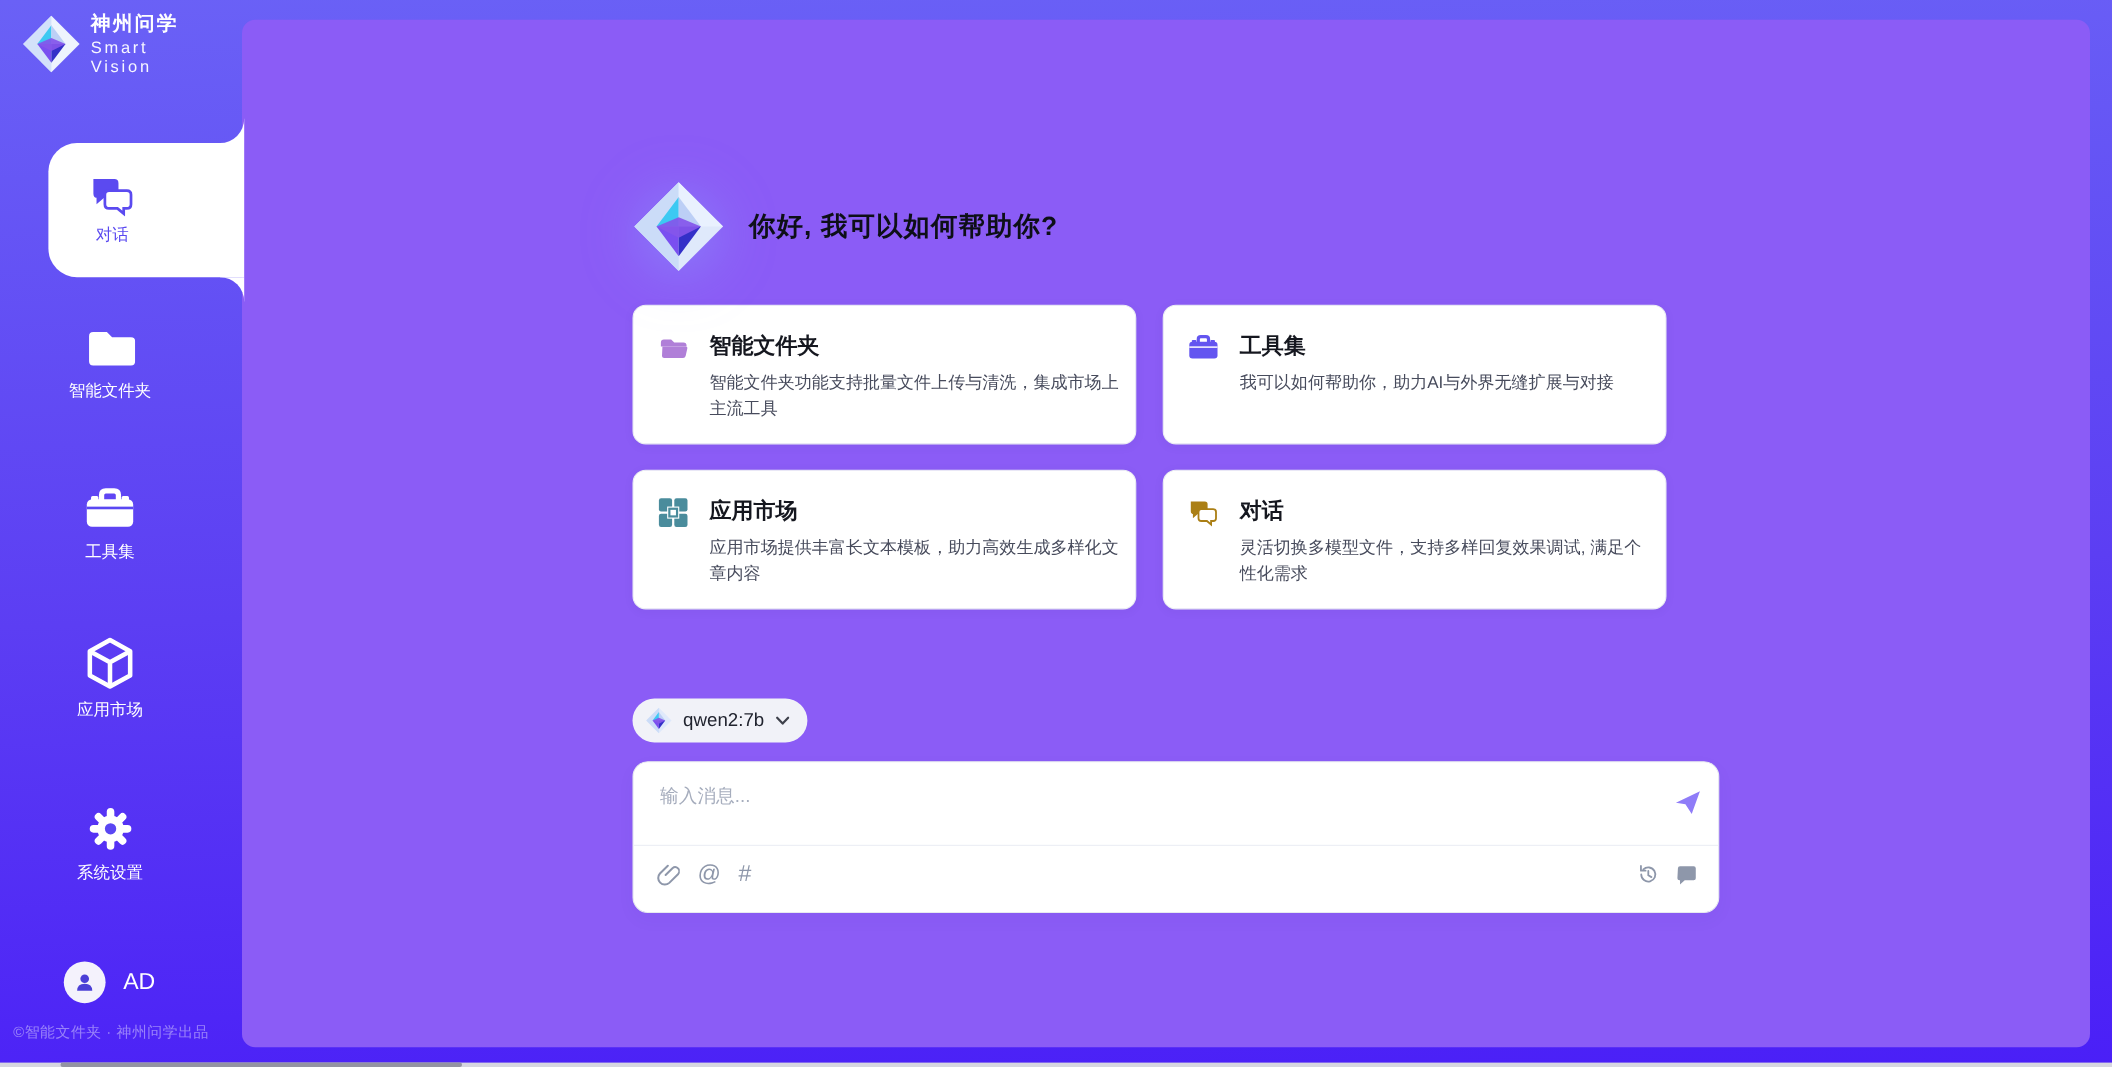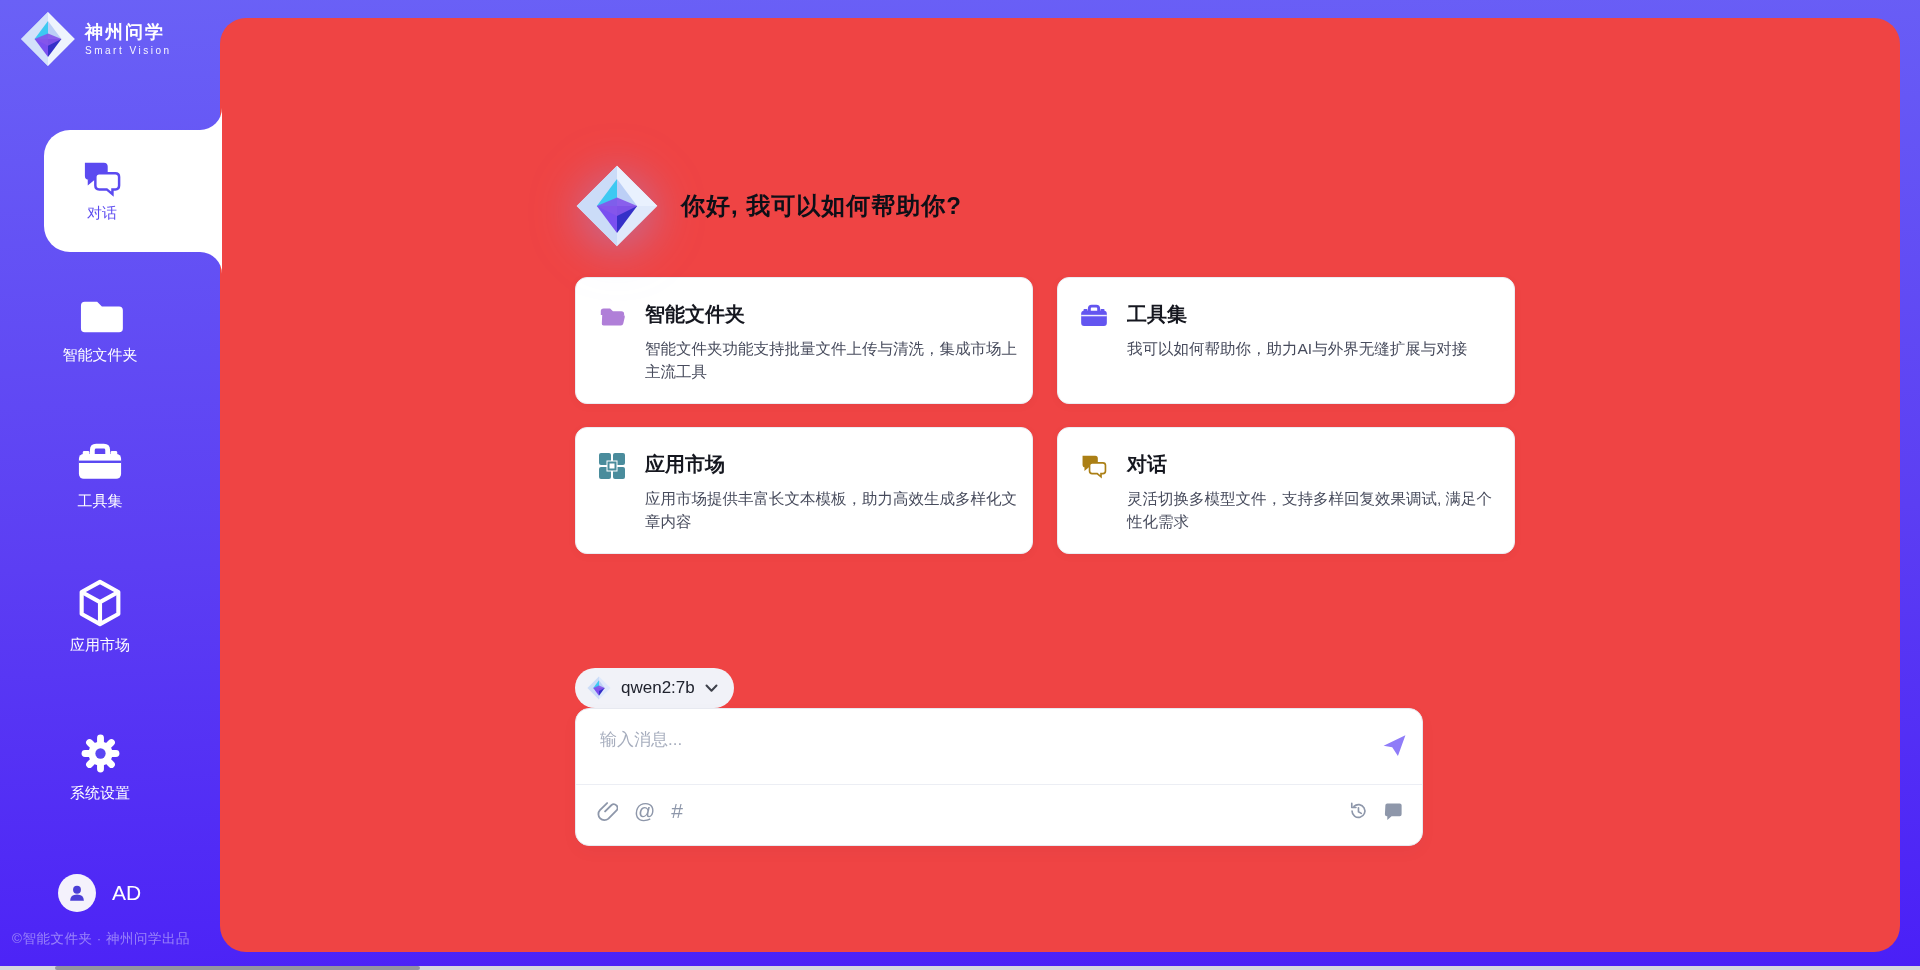--- a/index.html
+++ b/index.html
@@ -3,26 +3,26 @@
 <meta charset="utf-8">
 <style>
   html,body{margin:0;padding:0;}
   body{
     width:1920px;height:970px;position:relative;overflow:hidden;
     background:linear-gradient(178deg,#6a61f6 0%,#5c3ef3 55%,#4a1ff7 100%);
     font-family:"Liberation Sans","DejaVu Sans",sans-serif;
     -webkit-font-smoothing:antialiased;
   }
   
-  .main-panel{position:absolute;left:220px;top:18px;width:1680px;height:934px;background:#ef4444;border-radius:26px;}
+  .main-panel{position:absolute;left:220px;top:18px;width:1680px;height:934px;background:#8b5cf6;border-radius:12px;}
   
   .sidebar{position:absolute;left:0;top:0;width:192px;height:970px;}
   .logo-row{position:absolute;left:20px;top:11px;display:flex;align-items:center;gap:9px;}
   .brand-name{font-size:18px;font-weight:bold;color:#fff;letter-spacing:2px;line-height:1.2;}
-  .brand-sub{font-size:10px;color:rgba(255,255,255,.95);letter-spacing:2.5px;margin-top:2px;text-align:right;}
+  .brand-sub{font-size:15px;color:rgba(255,255,255,.95);letter-spacing:2.5px;margin-top:2px;}
   .nav-item{position:absolute;left:0;width:200px;display:flex;flex-direction:column;align-items:center;gap:9px;color:#fff;font-size:15px;cursor:pointer;}
   .nav-item .nav-ic{height:44px;display:flex;align-items:flex-end;justify-content:center;}
   .nav-active{position:absolute;left:44px;top:130px;width:178px;height:122px;background:#fff;border-radius:26px 0 0 26px;
     display:flex;flex-direction:column;align-items:center;justify-content:center;gap:7px;
     color:#5b4af0;font-size:15px;padding-right:62px;box-sizing:border-box;cursor:pointer;}
   .fillet{position:absolute;right:0;width:22px;height:22px;overflow:hidden;pointer-events:none;}
   .fillet.top{top:-22px;}
   .fillet.bottom{bottom:-22px;}
   .fillet::after{content:"";position:absolute;width:44px;height:44px;border-radius:50%;box-shadow:0 0 0 42px #fff;left:-22px;}
   .fillet.top::after{top:-22px;}
@@ -34,23 +34,23 @@
   .content{position:absolute;left:355px;top:0;width:940px;}
   .hero{margin-top:145px;display:flex;align-items:center;gap:22px;height:86px;}
   .hero-logo{filter:drop-shadow(0 6px 24px rgba(140,160,255,.55));}
   .hero-title{font-size:24px;font-weight:bold;color:#0d0f17;letter-spacing:1px;}
   .cards{margin-top:28px;display:grid;grid-template-columns:458px 458px;gap:23px 24px;}
   .card{height:127px;box-sizing:border-box;background:#fff;border:1px solid #ebedf3;border-radius:12px;
     box-shadow:0 2px 10px rgba(30,30,60,.04);padding:23px 22px;display:flex;gap:19px;cursor:pointer;}
   .card-icon{width:28px;height:28px;flex:none;margin-top:1px;}
   .card-title{font-size:20px;font-weight:bold;color:#15171f;margin:0 0 9px;}
   .card-desc{font-size:15.5px;color:#474b5c;line-height:1.5;width:372px;}
-  .model-pill{margin-top:114px;display:inline-flex;align-items:center;gap:10px;background:#f1f2f8;border-radius:22px;
+  .model-pill{margin-top:81px;display:inline-flex;align-items:center;gap:10px;background:#f1f2f8;border-radius:22px;
     padding:8px 16px 8px 12px;font-size:17px;color:#20232e;cursor:pointer;}
-  .chat-box{width:848px;height:138px;box-sizing:border-box;background:#fff;border:1px solid #e7e9f0;
+  .chat-box{margin-top:17px;width:988px;height:138px;box-sizing:border-box;background:#fff;border:1px solid #e7e9f0;
     border-radius:14px;position:relative;box-shadow:0 6px 18px rgba(40,40,90,.03);}
   .chat-input{position:absolute;left:22px;top:17px;width:840px;height:48px;border:none;outline:none;resize:none;
     font-size:17px;color:#2a2e3a;font-family:inherit;background:transparent;}
   .chat-input::placeholder{color:#a6adbd;}
   .chat-divider{position:absolute;left:0;right:0;top:75px;border-top:1px solid #eceef4;}
   .tb-left{position:absolute;left:21px;top:90px;display:flex;gap:16px;align-items:center;color:#8e97aa;}
   .tb-right{position:absolute;right:18px;top:91px;display:flex;gap:14px;align-items:center;color:#8e97aa;}
   .tb-glyph{font-size:21px;line-height:1;cursor:pointer;}
   .tb-svg{cursor:pointer;display:flex;}
   .send-btn{position:absolute;right:14px;top:23px;width:27px;height:27px;cursor:pointer;}

